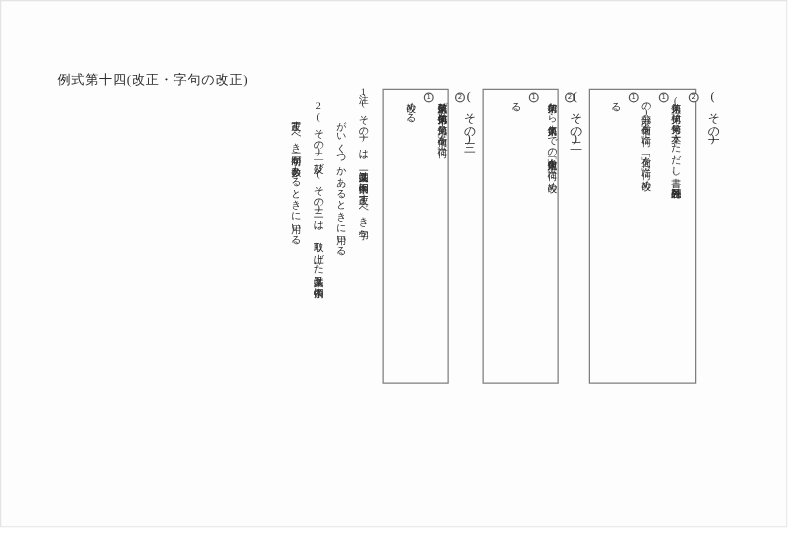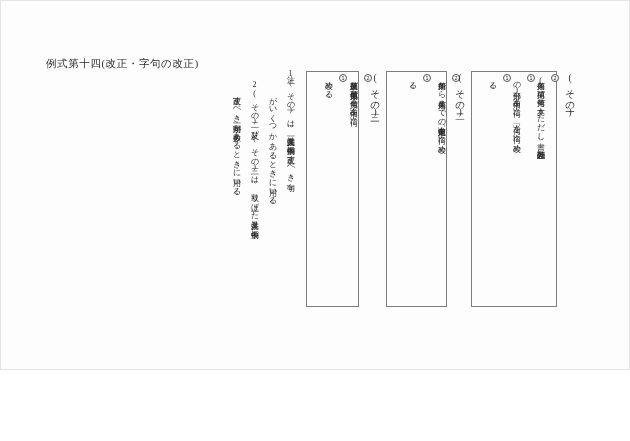--- a/index.html
+++ b/index.html
@@ -1,18 +1,18 @@
 <!DOCTYPE html>
 <html><head>
 <meta charset="utf-8">
 <style>
   html,body { margin:0; padding:0; background:#ffffff; }
   .canvas {
     position:relative;
-    width:630px; height:370px;
+    width:630px; height:422px;
     background:#fdfdfd;
     border:1px solid #e4e4e4;
     box-sizing:border-box;
     font-family:"Liberation Serif","DejaVu Serif",serif;
     color:#2b2b2b;
     overflow:hidden;
   }
   .vtext {
     writing-mode:vertical-rl;
     -webkit-writing-mode:vertical-rl;

